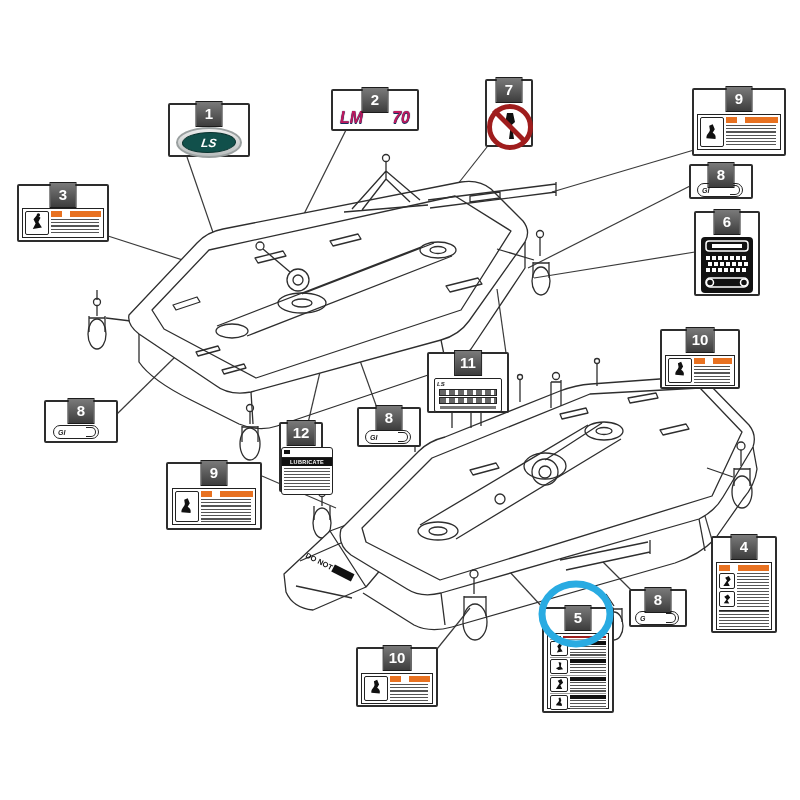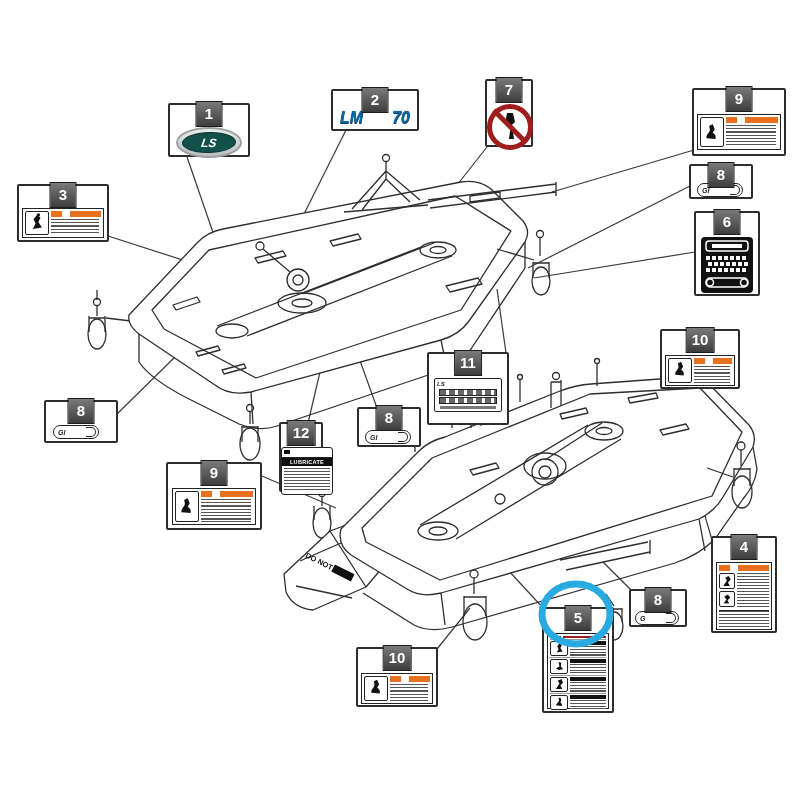--- a/index.html
+++ b/index.html
@@ -13,21 +13,21 @@
        border:1px solid #1c1c1c;color:#fff;font-weight:bold;font-size:15px;z-index:3;}
   .decal{border:1.6px solid #222;background:#fff;box-sizing:border-box;}
   
   .ls-badge{width:62px;height:27px;border:2px solid #9aa0a0;border-radius:50%;
             background:linear-gradient(#ececec,#b9bebe);display:flex;align-items:center;justify-content:center;}
   .ls-core{width:52px;height:19px;background:#11504b;border-radius:50%;color:#fff;font-weight:900;
            font-style:italic;font-size:12px;display:flex;align-items:center;justify-content:center;
            transform:skewX(-8deg);border:1px solid #0a332f;}
   
   .lm-logo{display:flex;justify-content:space-between;align-items:flex-end;padding:0 7px 3px;
-           font-size:16px;font-weight:900;font-style:italic;color:#0369a1;
+           font-size:16px;font-weight:900;font-style:italic;color:#be185d;
            text-shadow:0 0 1px #16305e, 0 1px 0 #16305e;}
   
   .no-rider{width:36px;height:36px;border:5px solid #9f1d1d;border-radius:50%;position:relative;}
   .no-rider::after{content:"";position:absolute;left:-5px;top:15px;width:46px;height:5px;
                    background:#9f1d1d;transform:rotate(45deg);}
   .nr-fig{position:absolute;left:13px;top:4px;width:10px;height:26px;background:#111;
           clip-path:polygon(20% 0,80% 0,100% 35%,70% 45%,90% 100%,40% 100%,55% 55%,0 40%);}
   
   .warn-h{display:flex;gap:2px;padding:2px;align-items:stretch;}
   .picto{border:1px solid #222;border-radius:2px;display:flex;align-items:flex-end;justify-content:center;
@@ -299,21 +299,21 @@
     </div>
   </div>
 
   <div class="callout" style="left:357px;top:407px;width:64px;height:40px;">
     <div class="tab">8</div>
     <div class="pill" style="margin:21px 0 0 6px;">
       <span>GI</span>
     </div>
   </div>
 
-  <div class="callout" style="left:427px;top:352px;width:82px;height:73px;">
+  <div class="callout" style="left:427px;top:352px;width:82px;height:61px;">
     <div class="tab">11</div>
     <div class="decal idp" style="width:68px;margin:24px auto 0;">
       <div class="idp-ls">LS</div>
       <div class="idp-row"></div>
       <div class="idp-row"></div>
       <div class="idp-bot"></div>
     </div>
   </div>
 
   <div class="callout" style="left:660px;top:329px;width:80px;height:60px;">

